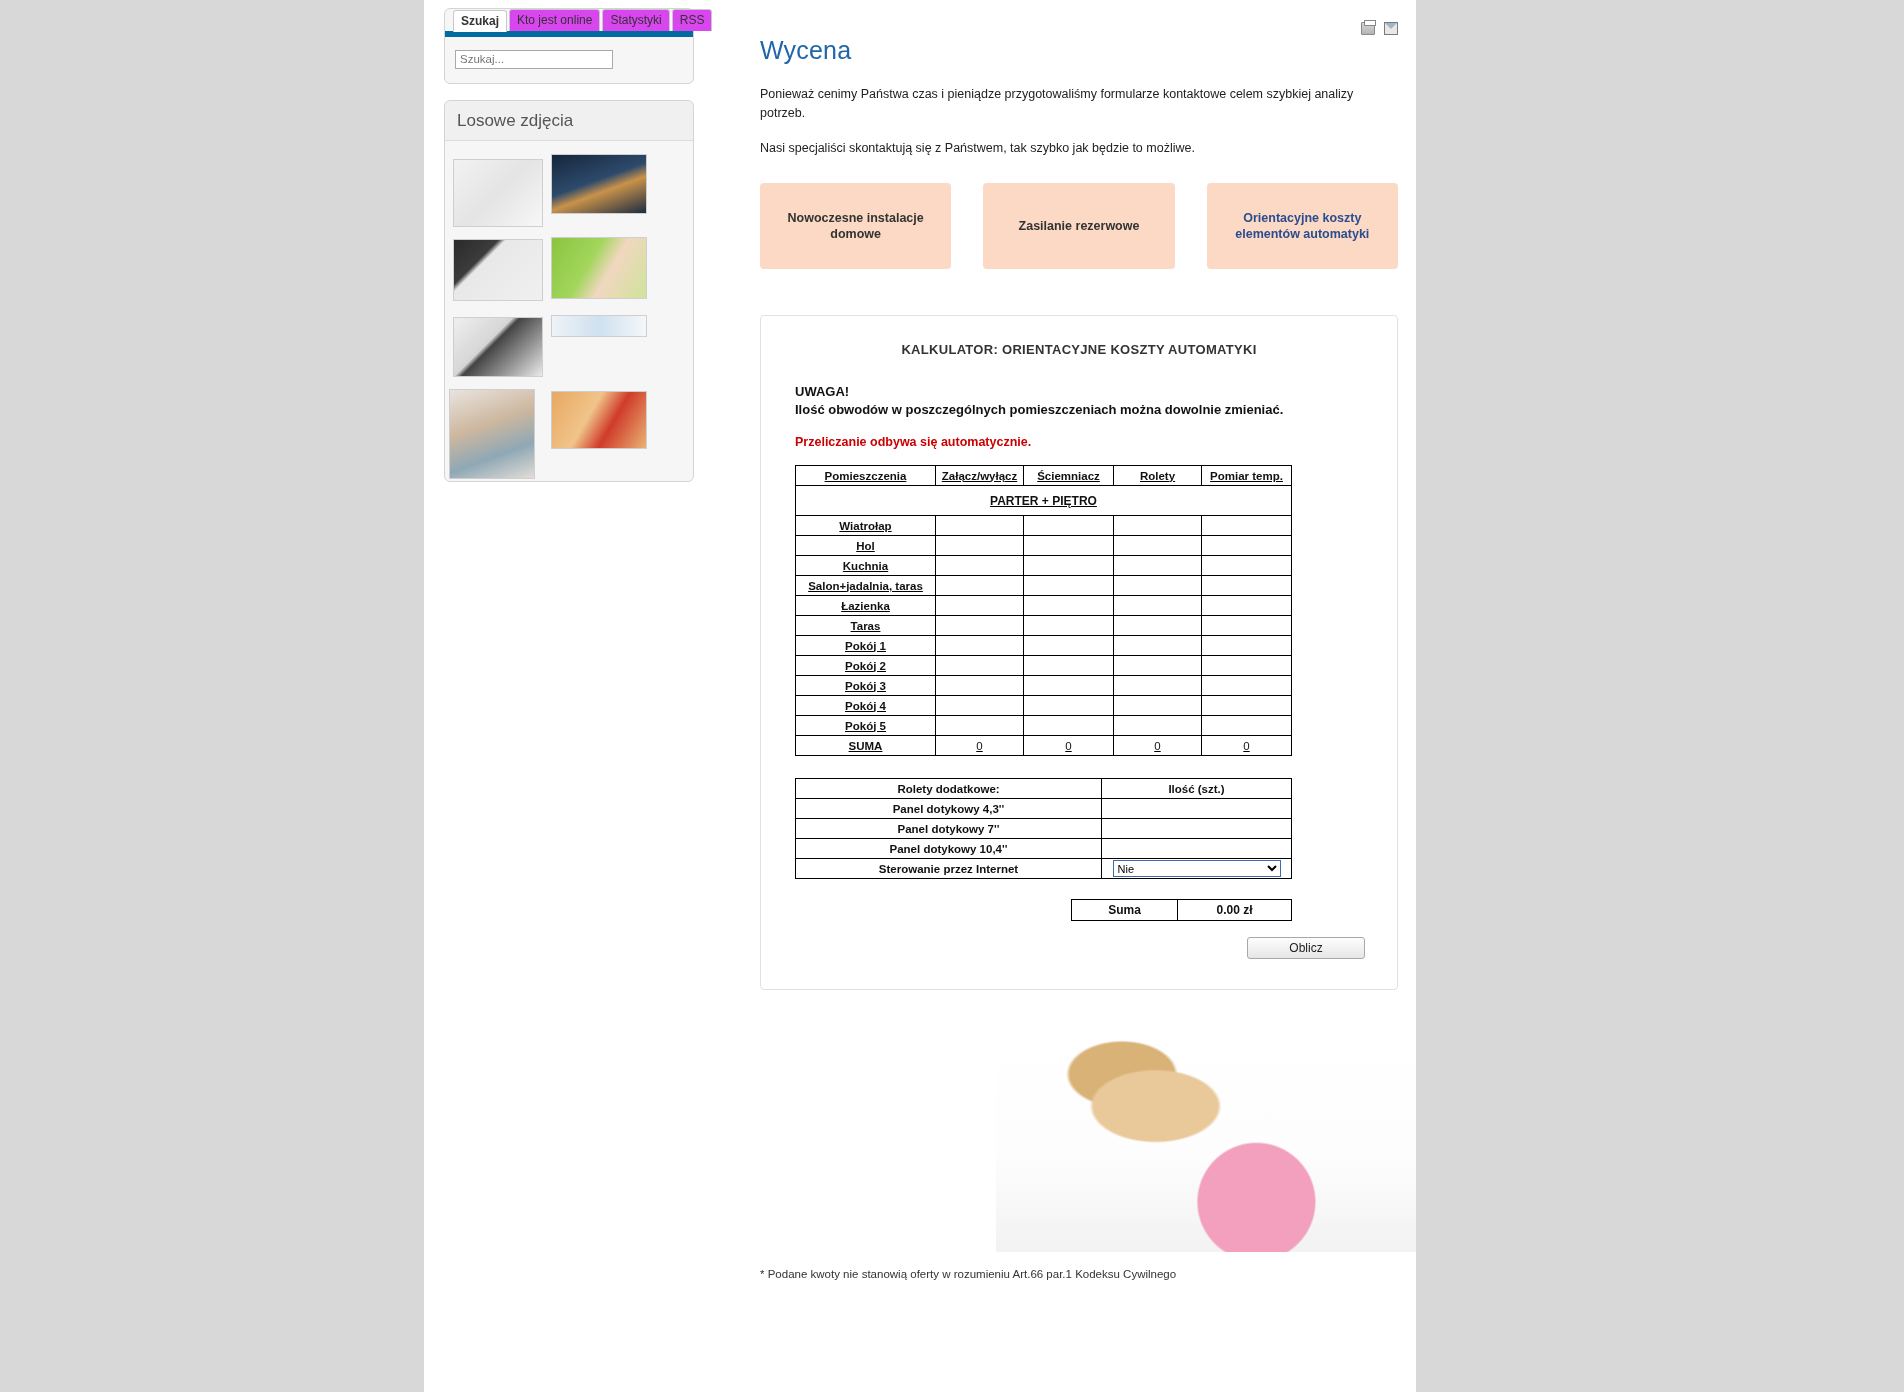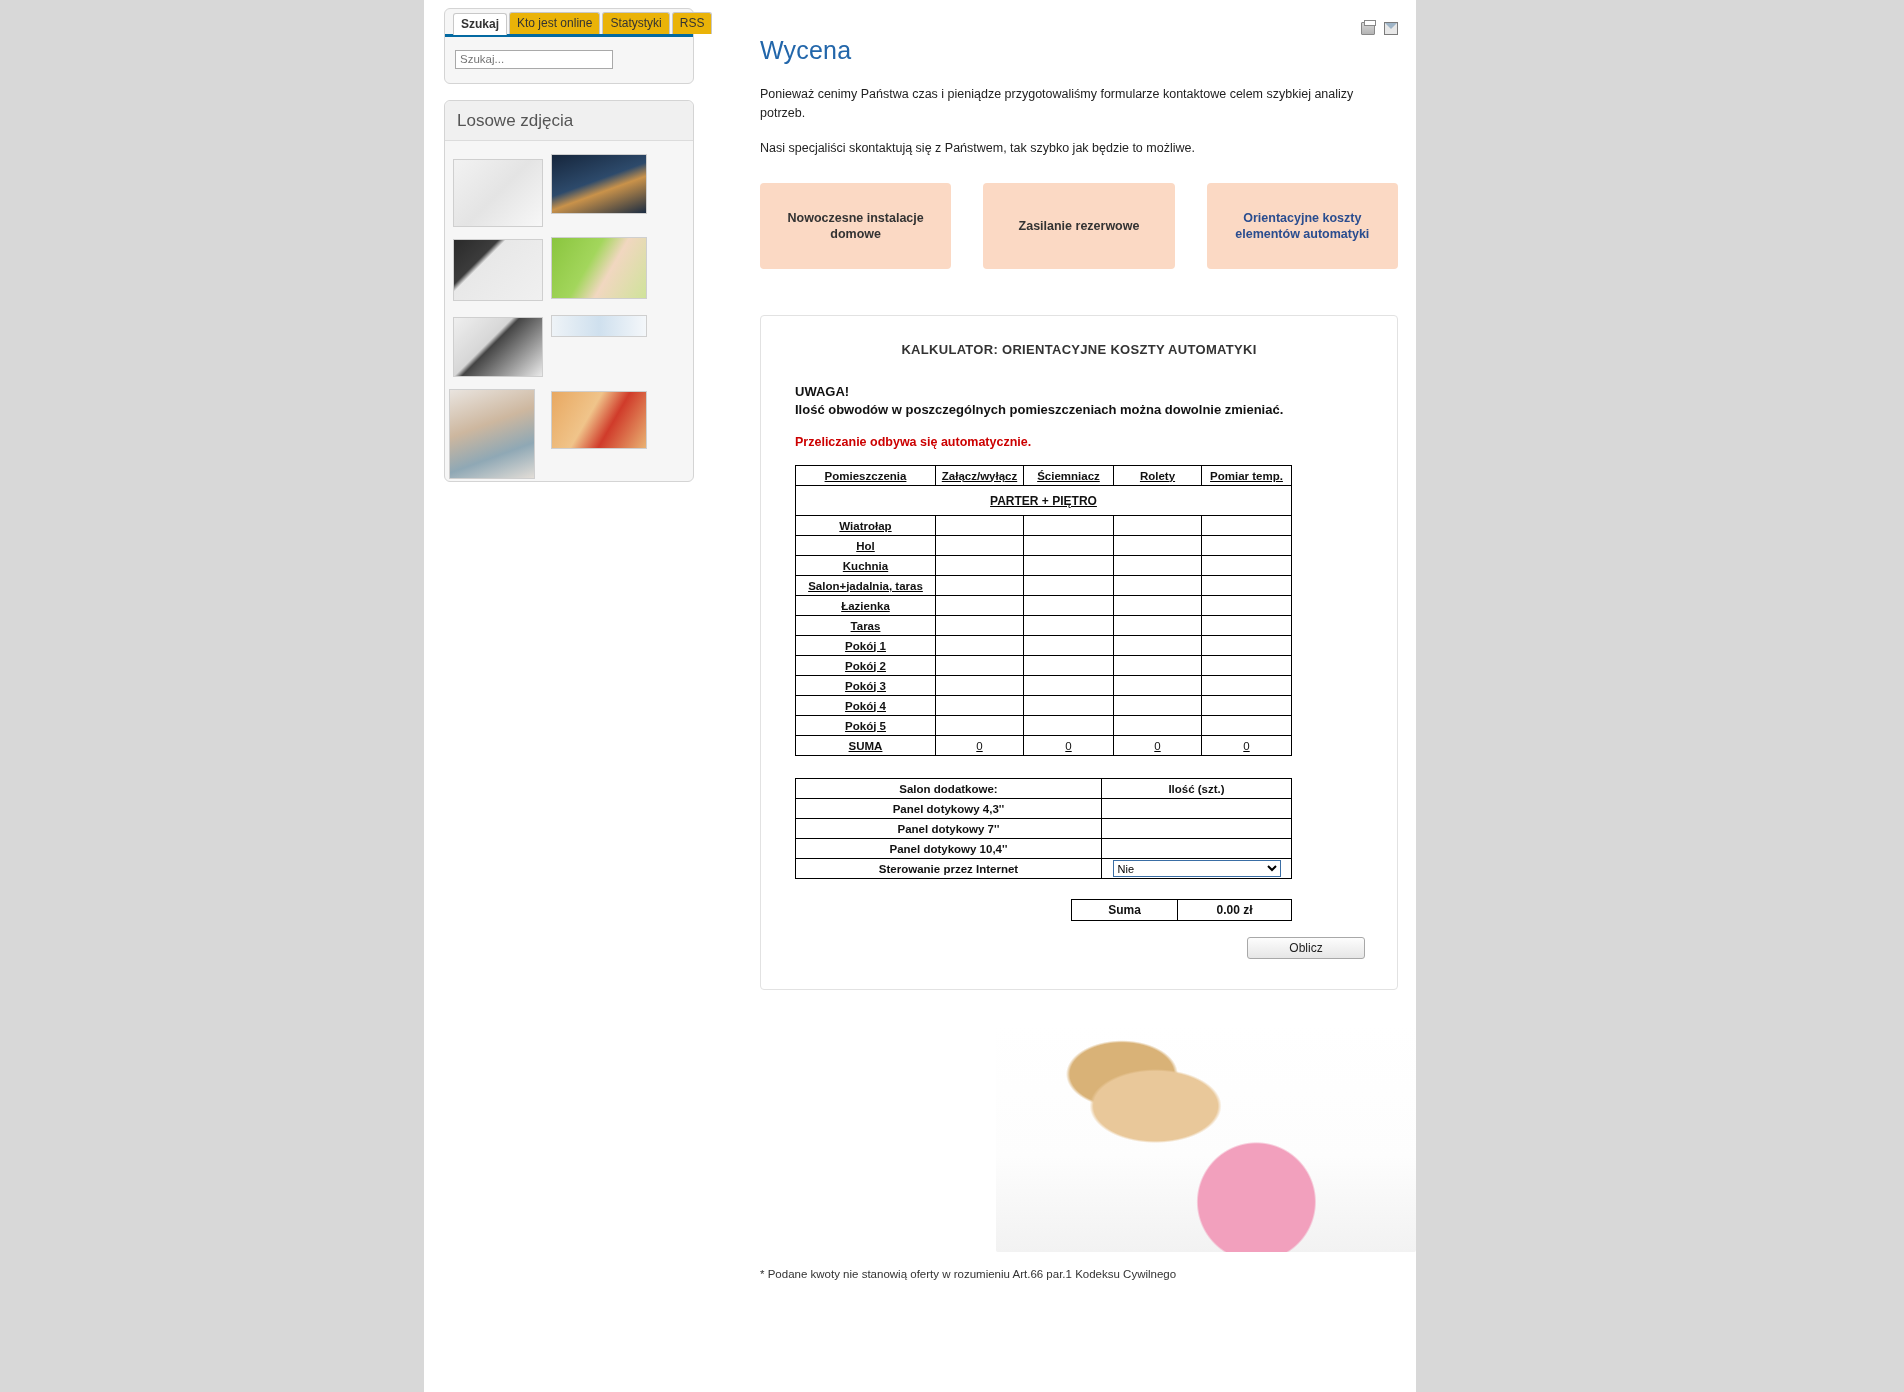--- a/index.html
+++ b/index.html
@@ -43,30 +43,30 @@
   .panel {
     background: #f6f6f6;
     border: 1px solid #d4d4d4;
     border-radius: 6px;
     margin-bottom: 16px;
   }
   .tabs-row {
     display: flex;
     align-items: flex-end;
     padding: 7px 8px 0 8px;
-    border-bottom: 3px solid #0369a1;
+    border-bottom: 6px solid #0369a1;
     height: 28px;
   }
   .tab {
     font-size: 12px;
     color: #333;
     padding: 3px 7px 4px 7px;
     border: 1px solid #c8c8c8;
     border-bottom: none;
-    background: #eab308;
+    background: #d946ef;
     border-radius: 3px 3px 0 0;
     margin-right: 2px;
     line-height: 14px;
     white-space: nowrap;
     cursor: pointer;
   }
   .tab.active {
     background: #ffffff;
     font-weight: bold;
     position: relative;
@@ -491,21 +491,21 @@
             <td>0</td>
             <td>0</td>
             <td>0</td>
           </tr>
         </tbody>
       </table>
 
       <table class="opts">
         <thead>
           <tr>
-            <th style="width:306px">Salon dodatkowe:</th>
+            <th style="width:306px">Rolety dodatkowe:</th>
             <th style="width:190px">Ilość (szt.)</th>
           </tr>
         </thead>
         <tbody>
           <tr>
             <td>Panel dotykowy 4,3''</td>
             <td class="input-cell"></td>
           </tr>
           <tr>
             <td>Panel dotykowy 7''</td>

